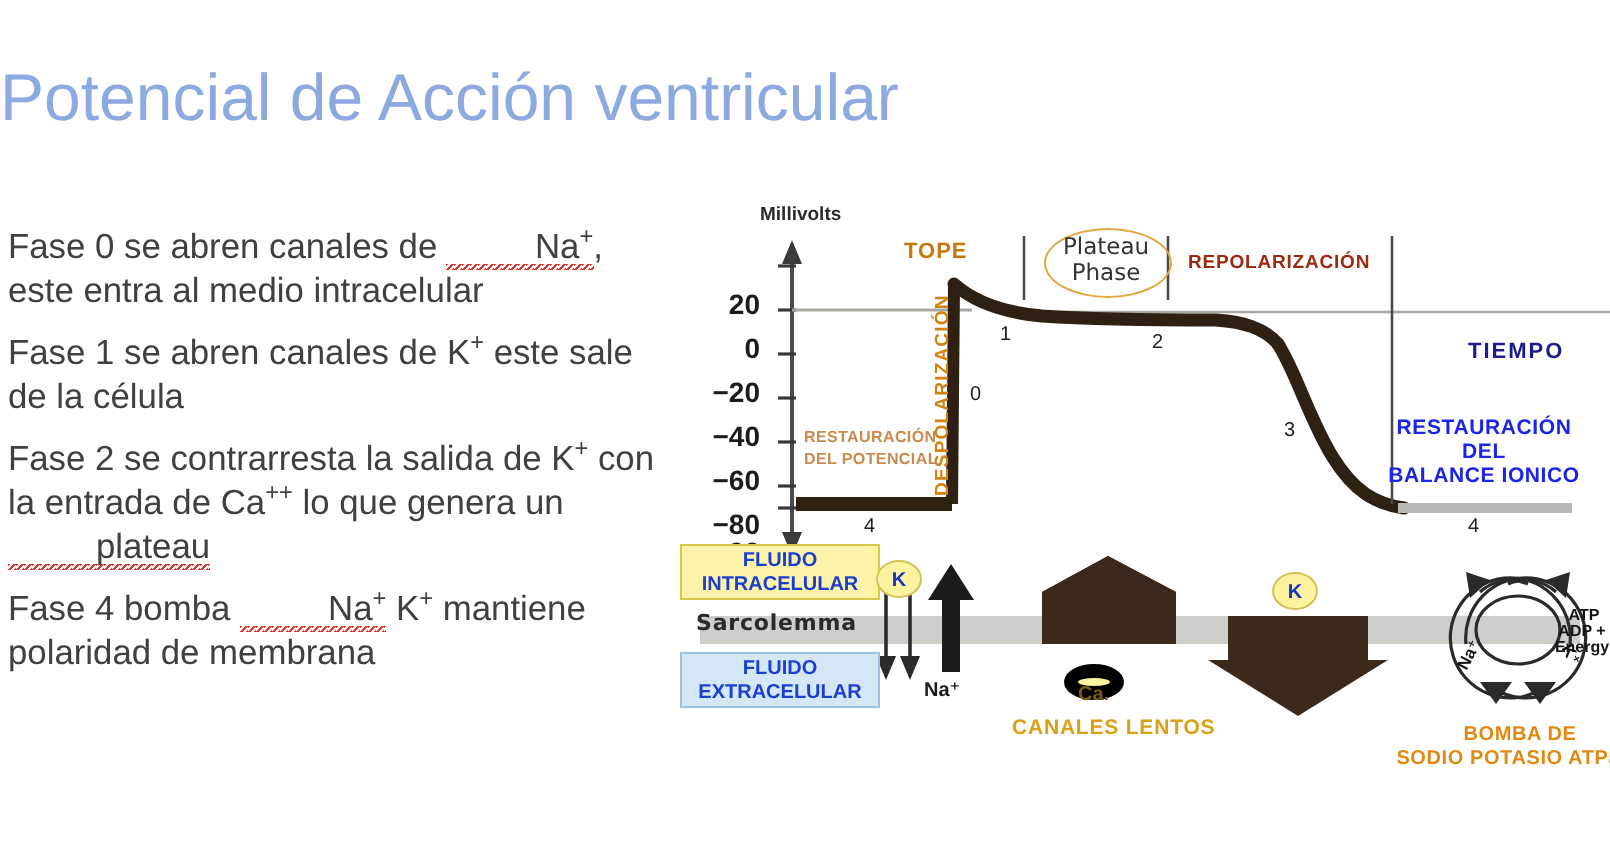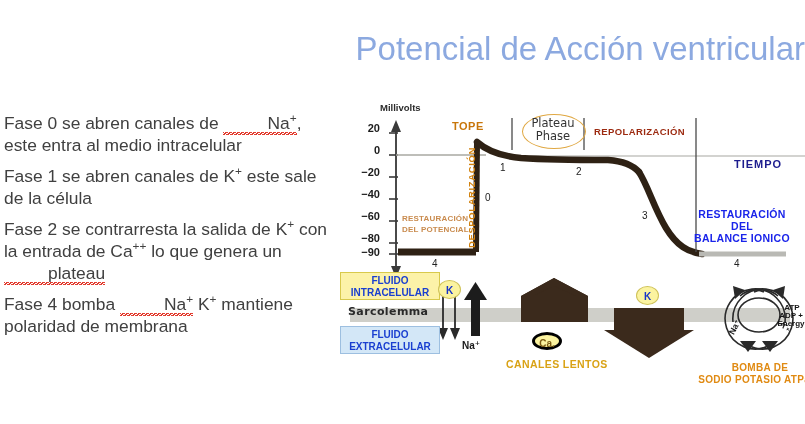--- a/index.html
+++ b/index.html
@@ -9,21 +9,21 @@
     background:#ffffff;
     font-family:"Liberation Sans","DejaVu Sans",sans-serif;
     overflow:hidden;
     position:relative;
   }
   #slide{position:relative;width:805px;height:424px;}
 
   
   .slide-title{
     position:absolute;left:0;top:30px;width:805px;
-    text-align:right;
+    text-align:left;
     font-size:33px;
     font-weight:400;
     color:#8ca9e0;
     letter-spacing:0px;
     white-space:nowrap;
   }
 
   
   .bullets{
     position:absolute;left:4px;top:112px;width:330px;
@@ -50,22 +50,22 @@
     position:absolute;left:336px;top:100px;
     width:469px;height:300px;
   }
 
   
   .mv-label{
     position:absolute;font-size:9.5px;font-weight:bold;color:#2b2b2b;
     font-family:"Liberation Sans",sans-serif;white-space:nowrap;
   }
   .tick-label{
-    position:absolute;font-size:11px;font-weight:bold;color:#1b1b1b;
-    text-align:right;white-space:nowrap;
+    position:absolute;font-size:14px;font-weight:bold;color:#1b1b1b;
+    text-align:right;white-space:nowrap;margin-top:22px;
   }
   .phase-num{
     position:absolute;font-size:10px;color:#222;font-weight:400;
   }
 
   .lbl{position:absolute;white-space:nowrap;}
 
   .tope{font-size:11px;font-weight:bold;color:#c8760a;letter-spacing:.5px;}
   .despol{
     font-size:9.5px;font-weight:bold;color:#d2820f;letter-spacing:.6px;
@@ -103,22 +103,22 @@
   .sarco{
     position:absolute;font-size:11px;font-weight:bold;color:#2a2a2a;
     letter-spacing:.4px;font-family:"DejaVu Sans",sans-serif;
   }
   .ion-ell{
     position:absolute;background:#fbf3a0;border:1px solid #cfc259;
     border-radius:50%;text-align:center;font-weight:bold;
     font-size:10px;color:#1733c8;box-sizing:border-box;
   }
   .ca-ell{
-    position:absolute;background:#fbf3a0;border:3px solid #000000;
-    border-radius:50%;text-align:center;font-weight:bold;
+    position:absolute;background:#fbf3a0;border:7px solid #000000;
+    border-radius:50%;font-weight:bold;
     font-size:10px;color:#7a5a12;box-sizing:border-box;
   }
   .na-lbl{position:absolute;font-size:10px;font-weight:bold;color:#1b1b1b;}
   .canales{
     position:absolute;font-size:10.5px;font-weight:bold;color:#d9a215;
     letter-spacing:.4px;
   }
   .bomba{
     position:absolute;font-size:10px;font-weight:bold;color:#e08a12;
     text-align:center;line-height:12px;letter-spacing:.3px;
@@ -263,21 +263,21 @@
 
     <div class="lbl restaura" style="left:66px;top:114px;">RESTAURACIÓN</div>
     <div class="lbl restaura" style="left:66px;top:125px;">DEL POTENCIAL</div>
 
     <div class="plateau-ell" style="left:186px;top:14px;width:62px;height:33px;"></div>
     <div class="plateau-text" style="position:absolute;left:186px;top:17px;width:62px;">Plateau</div>
     <div class="plateau-text" style="position:absolute;left:186px;top:30px;width:62px;">Phase</div>
 
     <div class="lbl repol" style="left:258px;top:26px;">REPOLARIZACIÓN</div>
 
-    <div class="lbl tiempo" style="left:398px;top:58px;">TIEMPO</div>
+    <div class="lbl tiempo" style="left:398px;top:70px;">TIEMPO</div>
 
     <div class="lbl balance" style="left:344px;top:108px;width:124px;">RESTAURACIÓN</div>
     <div class="lbl balance" style="left:344px;top:132px;width:124px;">BALANCE IONICO</div>
     <div class="lbl balance" style="left:344px;top:120px;width:124px;">DEL</div>
 
     
     <div class="phase-num" style="left:96px;top:158px;">4</div>
     <div class="phase-num" style="left:149px;top:92px;">0</div>
     <div class="phase-num" style="left:164px;top:62px;">1</div>
     <div class="phase-num" style="left:240px;top:66px;">2</div>

